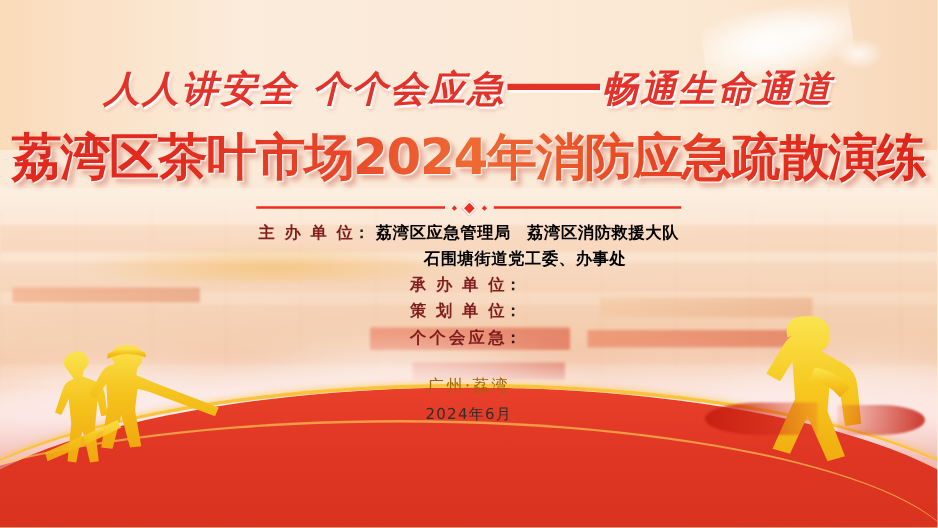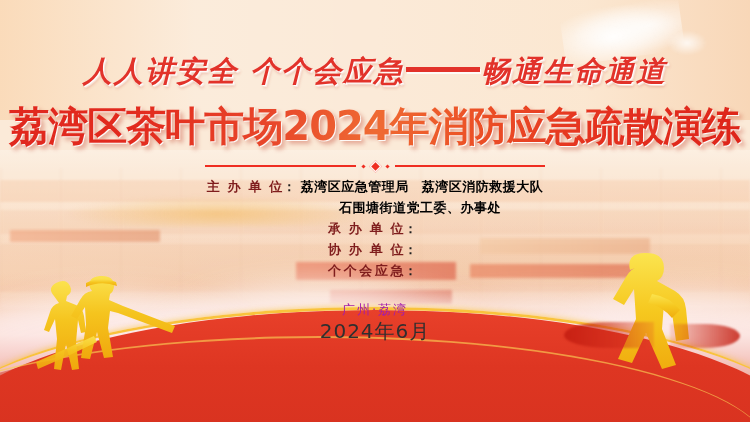--- a/index.html
+++ b/index.html
@@ -217,22 +217,22 @@
   .orgcolon{margin-right:5px;color:#1f1f1f;}
   .orgvalue{color:#000000;letter-spacing:.5px;}
   .orgvalue .gap{display:inline-block;width:13px;}
   .orgcont{padding-left:90px;}
 
   
   .footer{
     position:absolute;top:300px;left:0;right:0;text-align:center;
     font-family:"DejaVu Sans","Liberation Sans",sans-serif;
   }
-  .footer .city{font-size:13px;color:#a21caf;letter-spacing:2px;line-height:20px;}
-  .footer .date{font-size:20px;color:#2f2f2f;letter-spacing:1px;line-height:22px;}
+  .footer .city{font-size:13px;color:#a16207;letter-spacing:2px;line-height:20px;}
+  .footer .date{font-size:12px;color:#2f2f2f;letter-spacing:1px;line-height:22px;}
 </style>
 </head>
 <body>
 
 <div id="poster">
 
   <div class="bg-base"></div>
   <div class="bg-photo"></div>
   <div class="storefront"></div>
   <div class="sign sign-c"></div>
@@ -327,21 +327,21 @@
     <div class="orgrow orgcont">
       <span class="orgvalue">石围塘街道党工委、办事处</span>
     </div>
 
     <div class="orgrow">
       <span class="orglabel">承办单位</span>
         <span class="orgcolon">：</span>
     </div>
 
     <div class="orgrow">
-      <span class="orglabel">协办单位</span>
+      <span class="orglabel">策划单位</span>
         <span class="orgcolon">：</span>
     </div>
 
     <div class="orgrow">
       <span class="orglabel">个个会应急</span>
         <span class="orgcolon">：</span>
     </div>
 
   </div>
 

